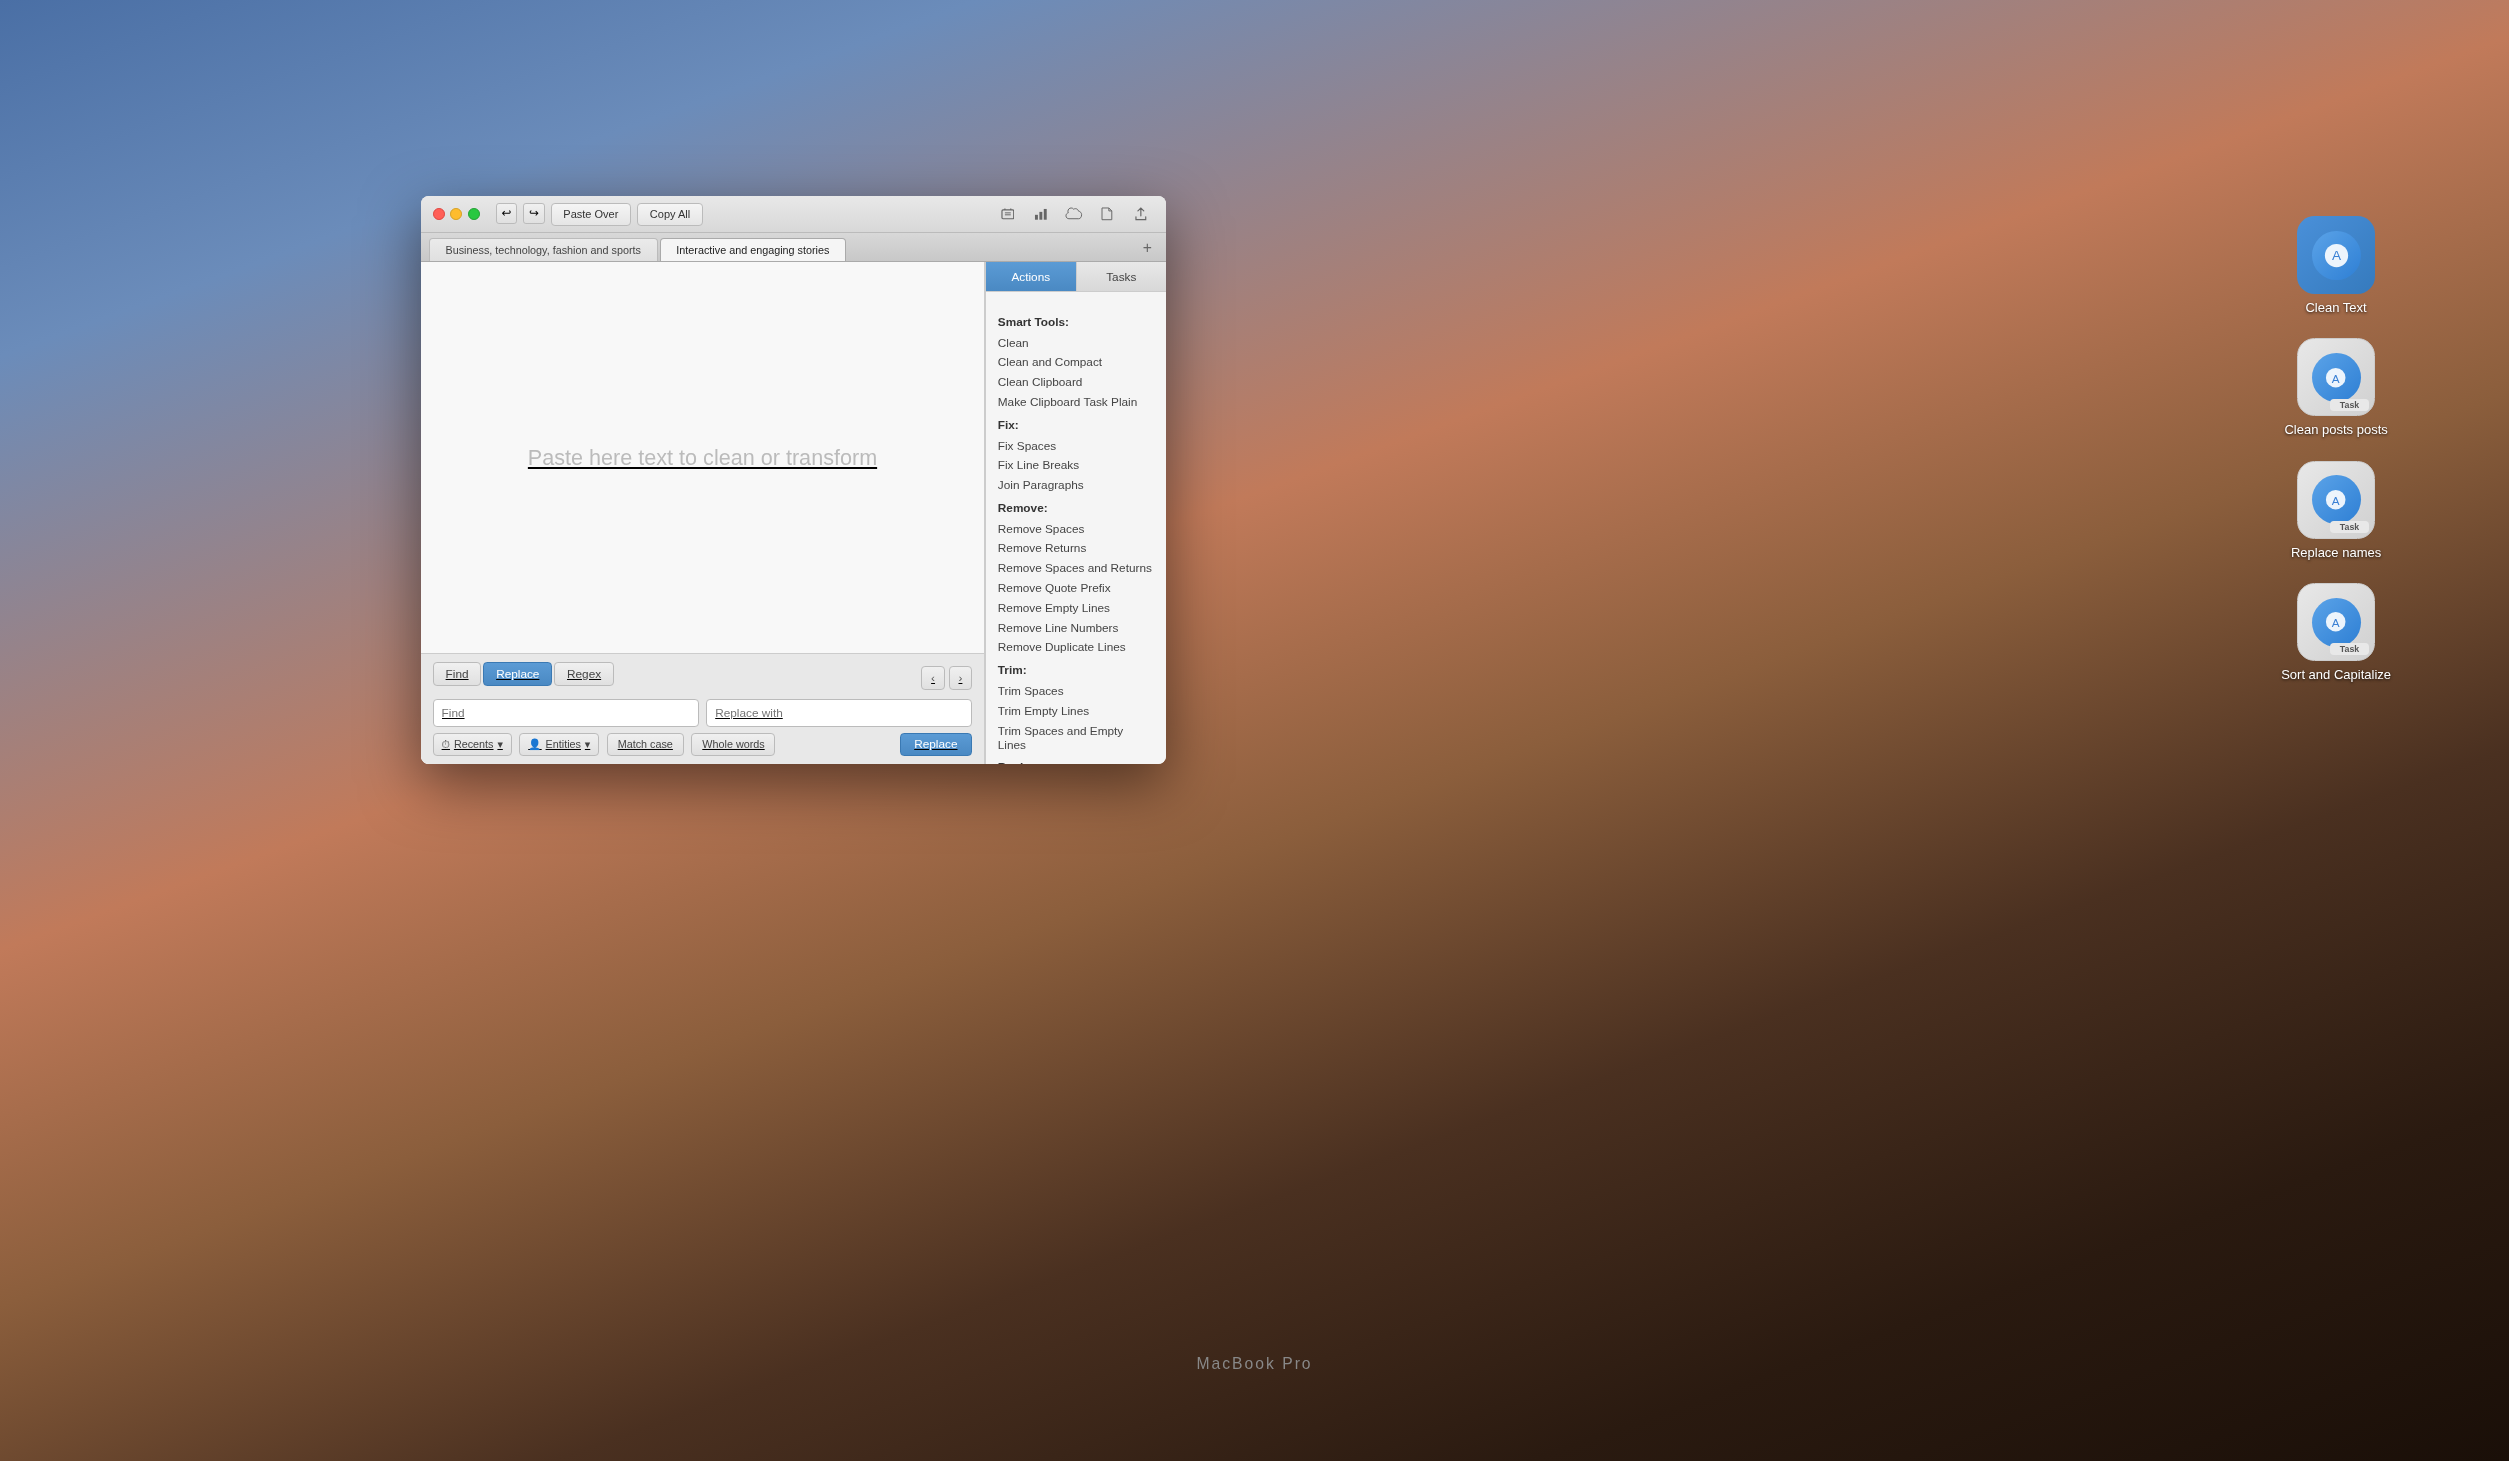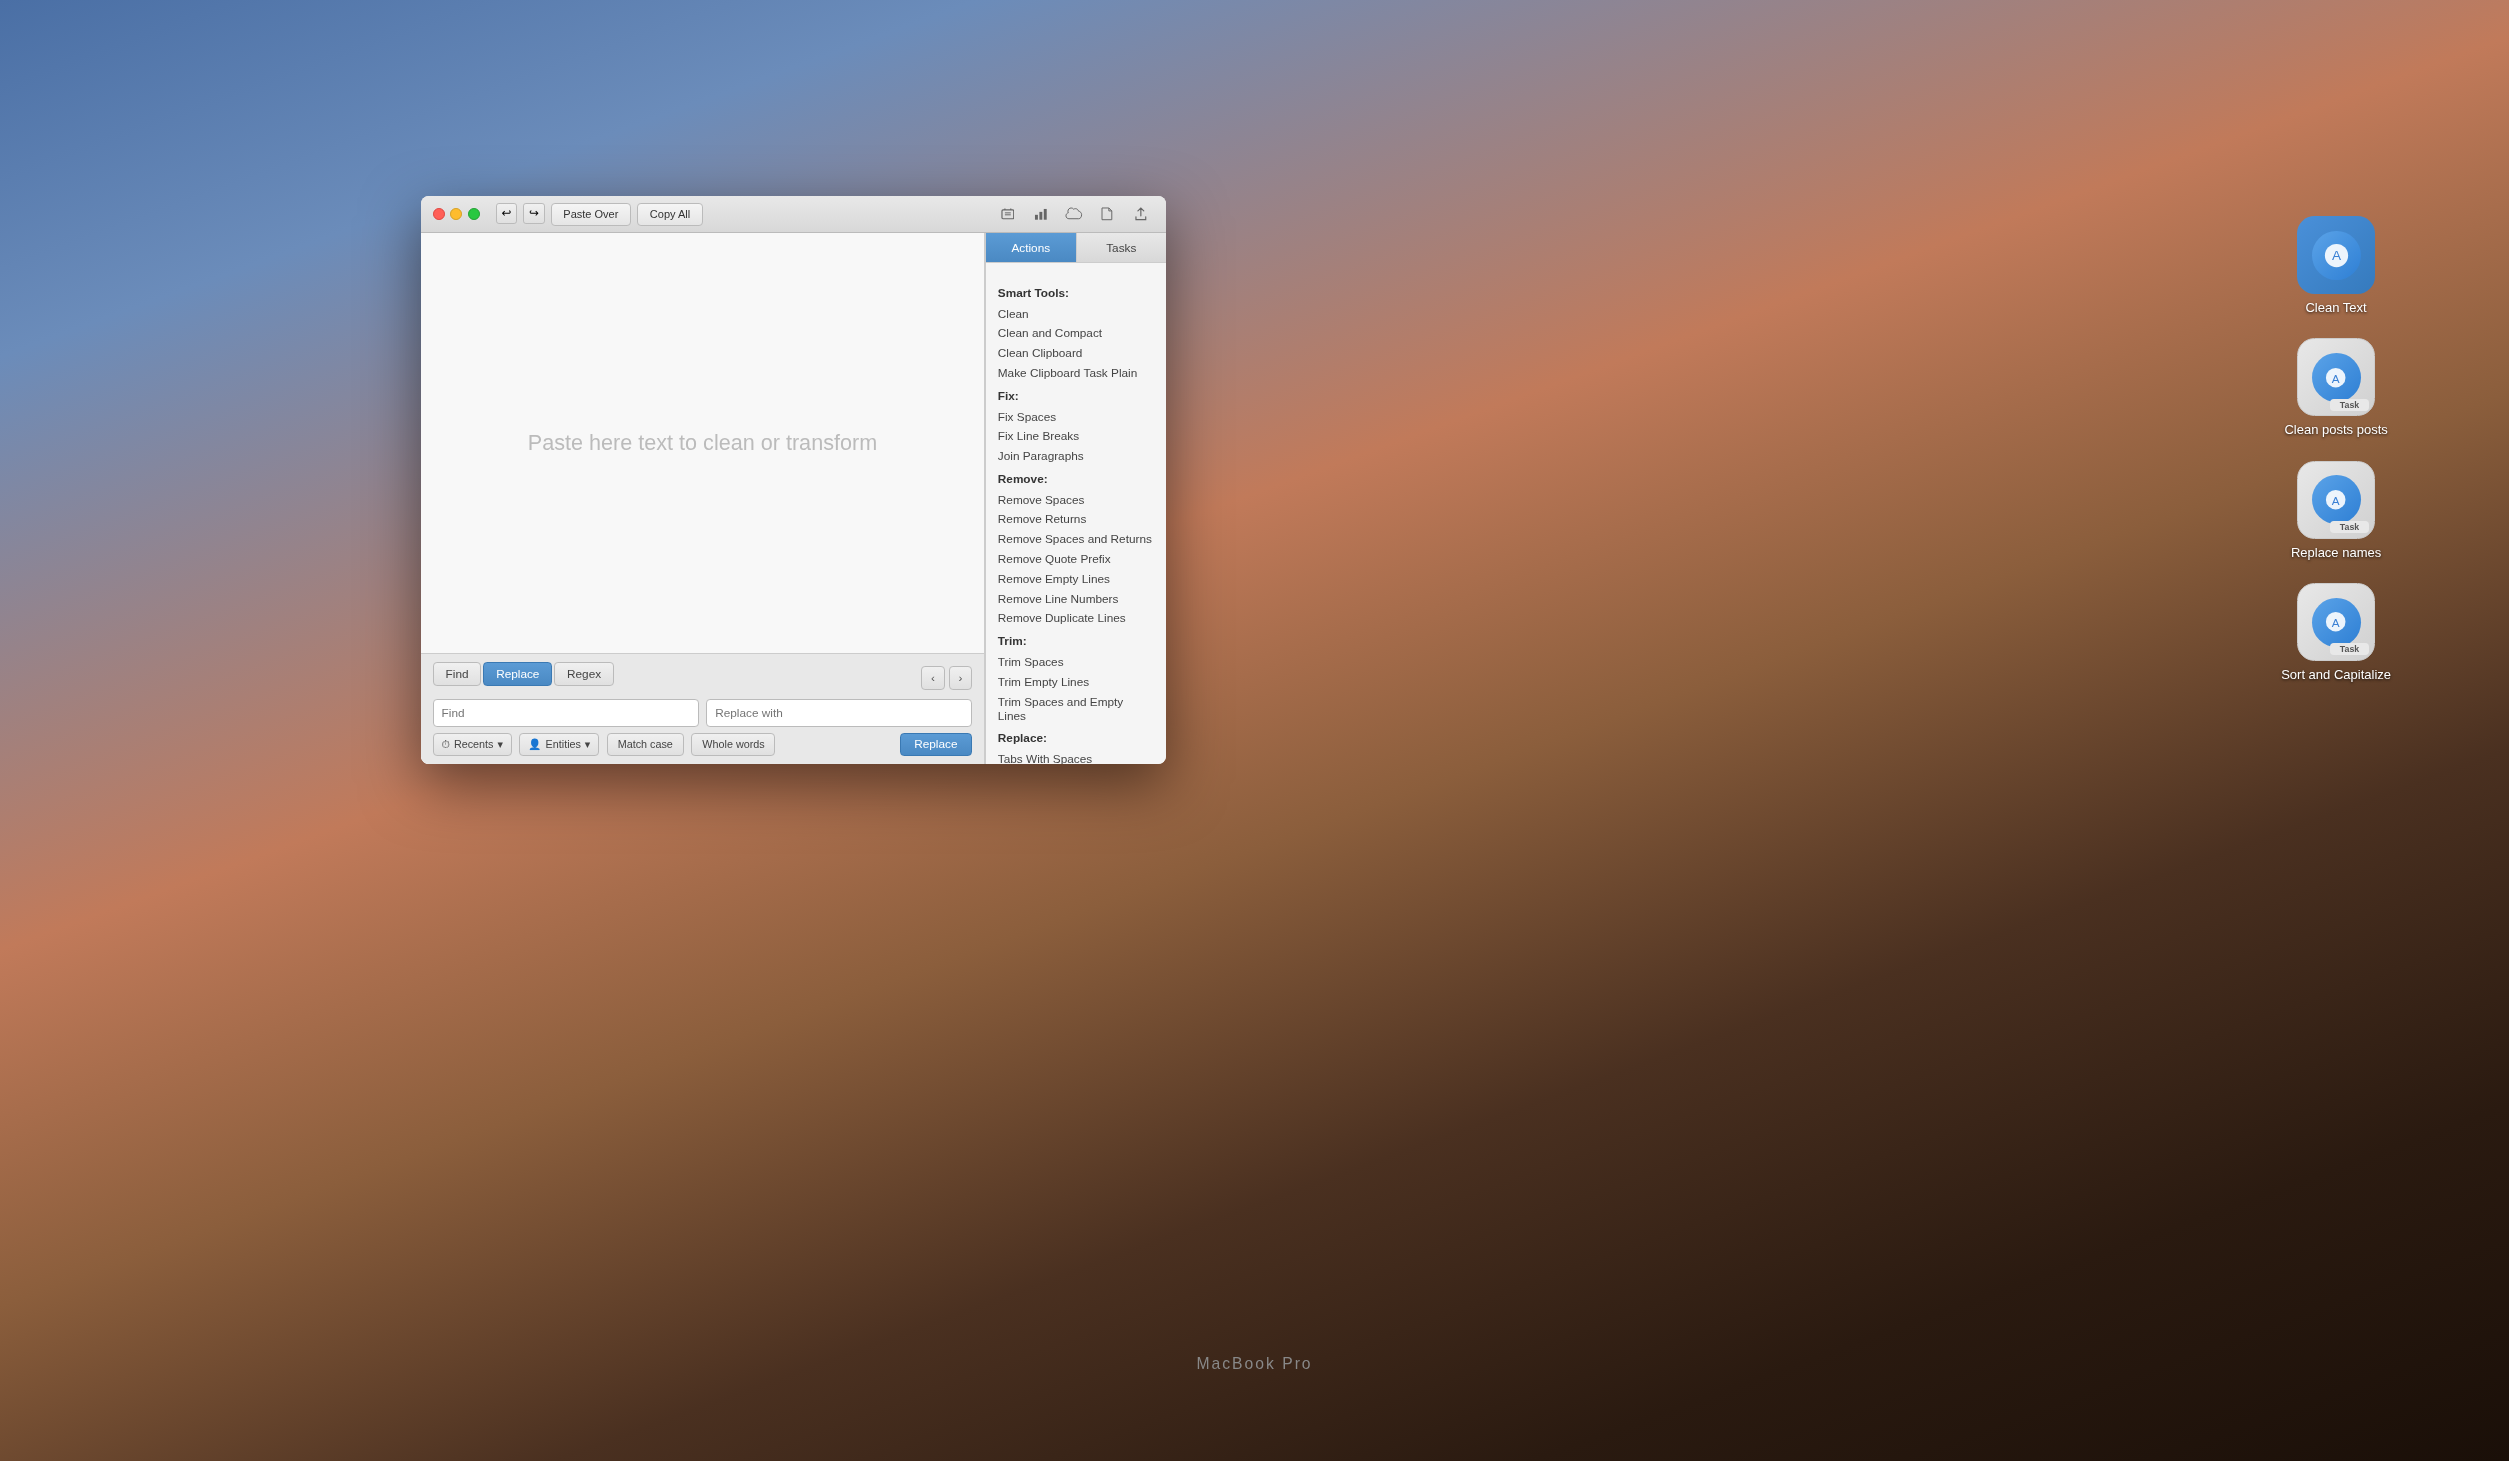--- a/index.html
+++ b/index.html
@@ -247,20 +247,21 @@
     }
 
     
     .editor-area {
       flex: 1;
       display: flex;
       flex-direction: column;
       background: #f8f8f8;
       border-right: 1px solid #ccc;
       overflow: hidden;
+      text-decoration: underline;
     }
 
     .editor-placeholder {
       flex: 1;
       display: flex;
       align-items: center;
       justify-content: center;
       color: #bbb;
       font-size: 21.6px;
       text-align: center;
@@ -567,20 +568,29 @@
         </svg>
       </div>
       <div class="tb-icon">
         <svg width="13.7" height="13.7" viewBox="0 0 14 14" fill="none">
           <path d="M7 1v8M4 4l3-3 3 3M2 10v3h10v-3" stroke="#666" stroke-width="1.2" fill="none" stroke-linecap="round"></path>
         </svg>
       </div>
     </div>
   </div>
 
+  <div class="tab-bar">
+    <div class="tab">
+      <span>Business, technology, fashion and sports</span>
+    </div>
+    <div class="tab active">
+      <span>Interactive and engaging stories</span>
+    </div>
+    <div class="tab-add">+</div>
+  </div>
 
   <div class="main-area">
 
     <div class="editor-area">
       <div class="editor-placeholder">Paste here text to clean
 or transform</div>
 
       <div class="find-bar">
         <div class="find-tabs-row">
           <div class="find-tabs">

